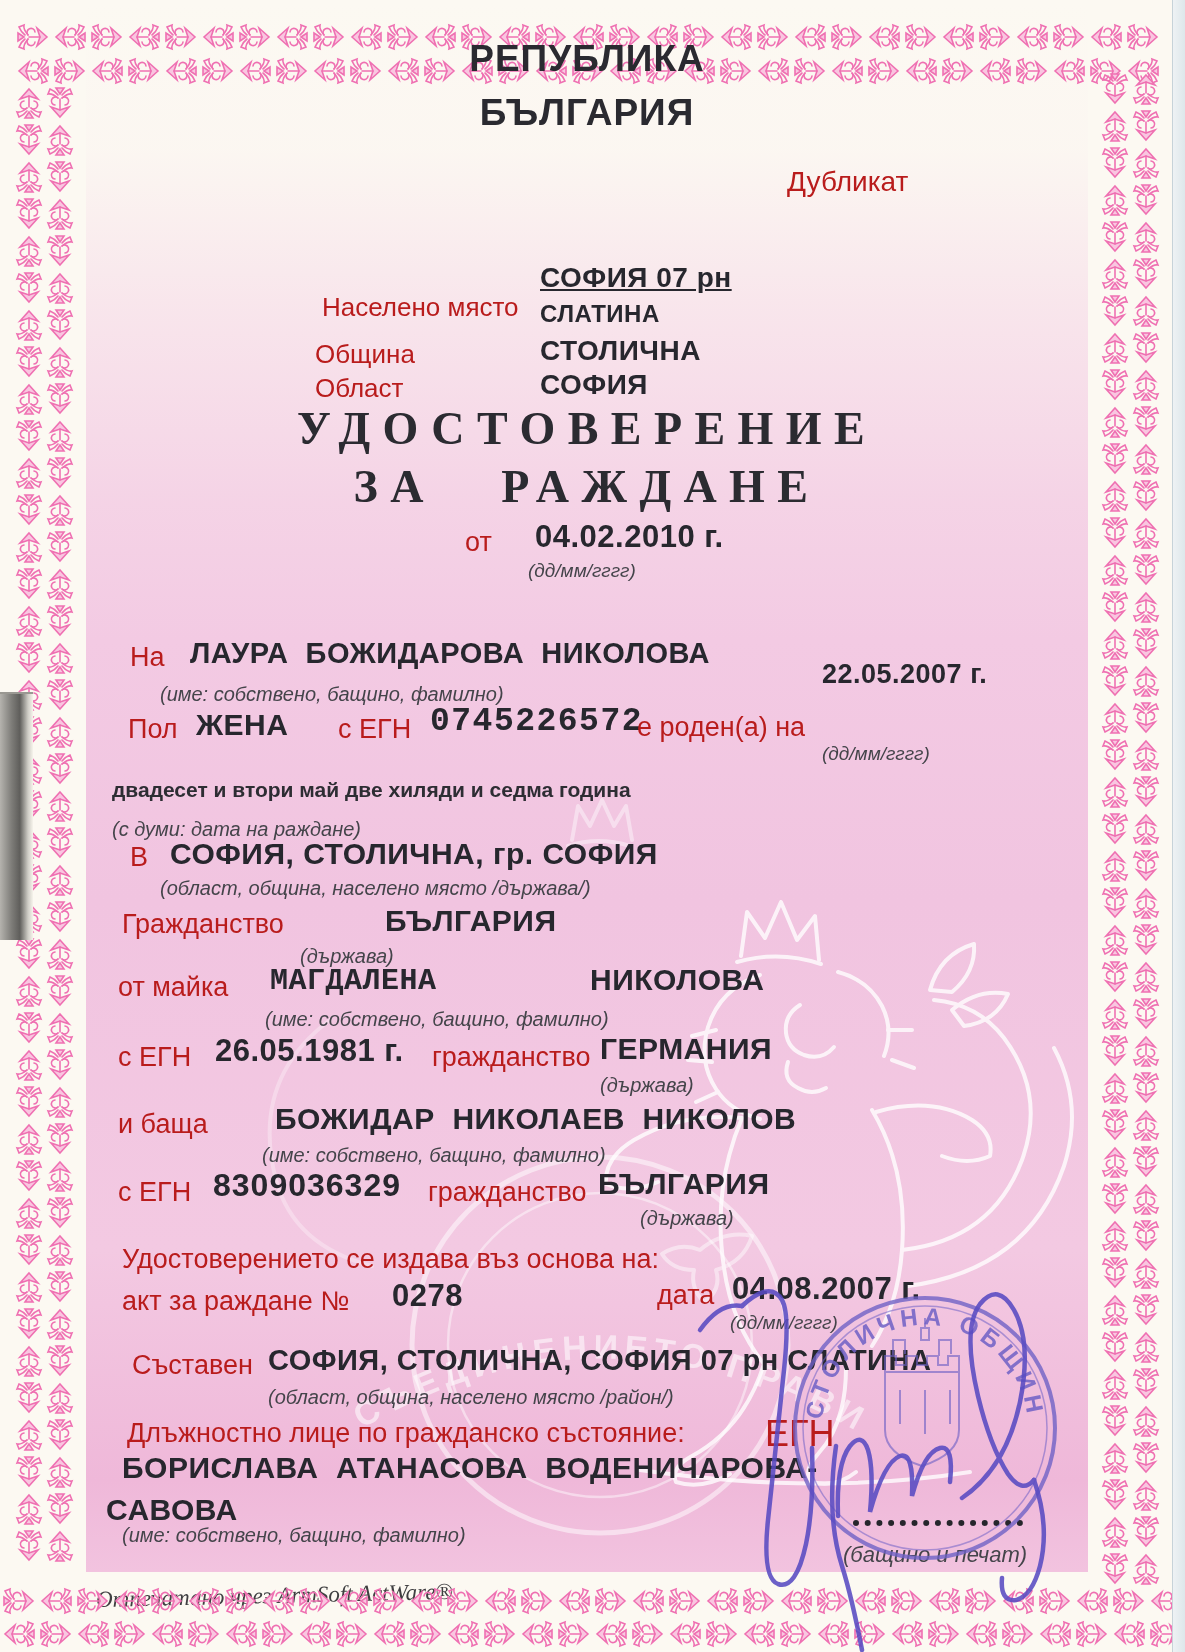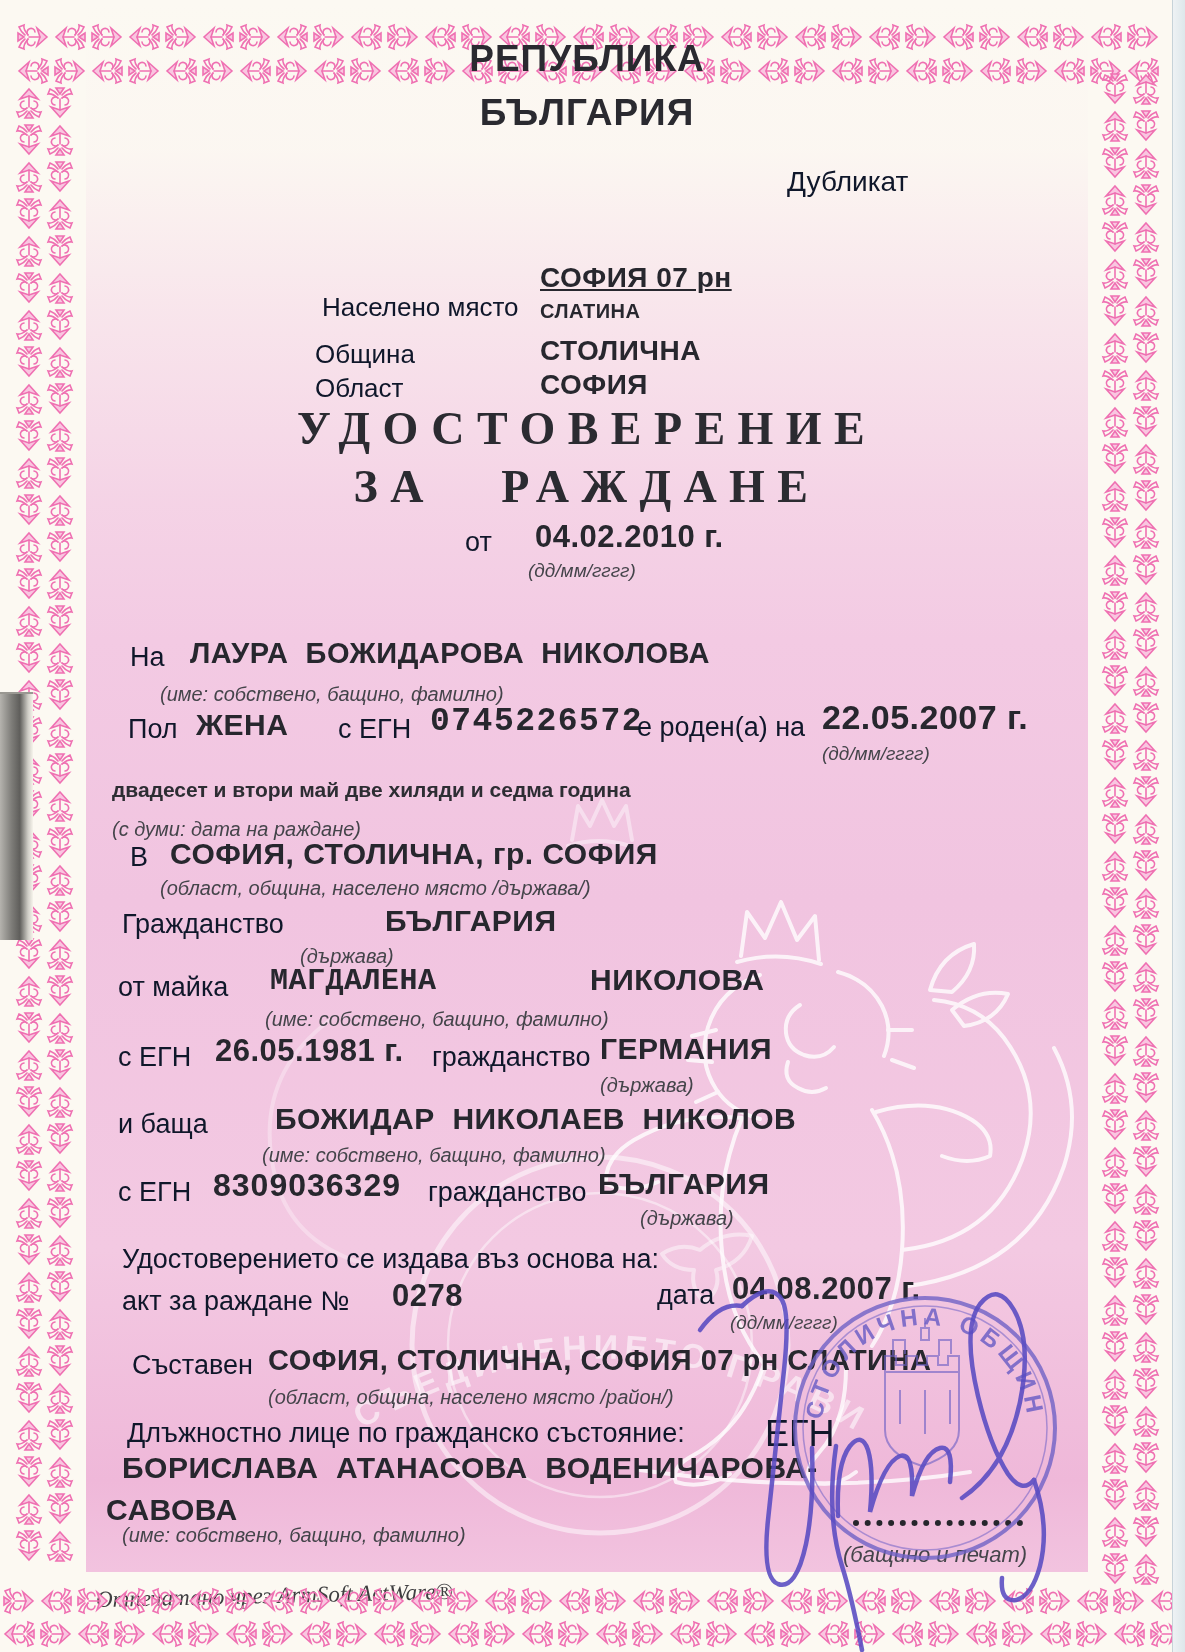--- a/index.html
+++ b/index.html
@@ -13,21 +13,21 @@
       #f3cae3 640px,
       #f1c4e0 900px,
       #f3c9e2 1250px,
       #efb8d9 1480px,
       #f2c3df 1572px);}
   svg.layer{position:absolute;left:0;top:0;pointer-events:none;}
   #wm{z-index:1;}
   #borders{z-index:2;}
   #stamp{z-index:4;}
   .t{position:absolute;line-height:1.05;white-space:pre;color:#2e2e34;z-index:3;}
-  .lbl{font-size:26px;color:#0f172a;}
+  .lbl{font-size:26px;color:#b91c1c;}
   .val{font-weight:bold;font-size:29px;color:#27272e;letter-spacing:.5px;}
   .big{font-size:31px;}
   .hint{font-style:italic;font-size:19px;color:#44444a;font-weight:normal;letter-spacing:0;}
   .h1{font-size:37px;font-weight:bold;letter-spacing:1px;width:600px;text-align:center;color:#2a2a30;}
   .title{font-family:"Liberation Serif","DejaVu Serif",serif;font-weight:bold;font-size:46px;letter-spacing:.27em;width:1002px;text-align:center;color:#2b2b31;}
   .title2{word-spacing:.9em;}
   .words{font-size:21px;font-weight:bold;color:#2d2d33;}
   .dotted{position:absolute;left:853px;top:1520px;width:170px;height:0;border-bottom:6px dotted #26262c;z-index:3;}
   .footer{position:absolute;left:96px;top:1583px;font-family:"Liberation Serif","DejaVu Serif",serif;font-style:italic;font-size:23px;color:#3f3f41;transform:rotate(-1.3deg);z-index:1;white-space:pre;}
   .scan-artifact{position:absolute;left:0;top:692px;width:33px;height:246px;z-index:5;
@@ -382,42 +382,42 @@
       <use href="#orn" transform="translate(1100 1586) scale(1 -1) rotate(0 15 17)"></use>
       <use href="#orn" transform="translate(1131 1552) scale(1 1) rotate(0 15 17)"></use>
     </svg>
 
   <div class="t h1" style="left:287px;top:40px;">РЕПУБЛИКА</div>
   <div class="t h1" style="left:287px;top:94px;">БЪЛГАРИЯ</div>
   <div class="t lbl" style="left:787px;top:167px;font-size:28px;">Дубликат</div>
 
   <div class="t lbl" style="left:322px;top:294px;">Населено място</div>
   <div class="t val" style="left:540px;top:263px;font-size:28px;text-decoration:underline;">СОФИЯ 07 рн</div>
-  <div class="t val" style="left:540px;top:301px;font-size:20px;">СЛАТИНА</div>
+  <div class="t val" style="left:540px;top:301px;font-size:24px;">СЛАТИНА</div>
   <div class="t lbl" style="left:315px;top:341px;">Община</div>
   <div class="t val" style="left:540px;top:336px;font-size:28px;">СТОЛИЧНА</div>
   <div class="t lbl" style="left:315px;top:375px;">Област</div>
   <div class="t val" style="left:540px;top:370px;font-size:28px;">СОФИЯ</div>
 
   <div class="t title" style="left:86px;top:405px;">УДОСТОВЕРЕНИЕ</div>
   <div class="t title title2" style="left:86px;top:463px;">ЗА РАЖДАНЕ</div>
   <div class="t lbl" style="left:465px;top:528px;font-size:27px;">от</div>
   <div class="t val big" style="left:535px;top:521px;">04.02.2010 г.</div>
   <div class="t hint" style="left:528px;top:561px;">(дд/мм/гггг)</div>
 
   <div class="t lbl" style="left:130px;top:643px;font-size:27px;">На</div>
   <div class="t val" style="left:190px;top:638px;">ЛАУРА  БОЖИДАРОВА  НИКОЛОВА</div>
   <div class="t hint" style="left:160px;top:684px;font-size:20px;">(име: собствено, бащино, фамилно)</div>
 
   <div class="t lbl" style="left:128px;top:715px;font-size:27px;">Пол</div>
   <div class="t val" style="left:196px;top:709px;font-size:30px;">ЖЕНА</div>
   <div class="t lbl" style="left:338px;top:715px;font-size:27px;">с ЕГН</div>
   <div class="t val" style="left:430px;top:705px;font-size:33px;letter-spacing:1.5px;font-family:Liberation Mono, monospace;">0745226572</div>
   <div class="t lbl" style="left:637px;top:713px;font-size:27px;">е роден(а) на</div>
-  <div class="t val" style="left:822px;top:700px;font-size:34px;">22.05.2007 г.</div>
+  <div class="t val" style="left:822px;top:660px;font-size:27px;">22.05.2007 г.</div>
   <div class="t hint" style="left:822px;top:744px;">(дд/мм/гггг)</div>
 
   <div class="t words" style="left:112px;top:779px;">двадесет и втори май две хиляди и седма година</div>
   <div class="t hint" style="left:112px;top:812px;font-size:20px;margin-top:7px;">(с думи: дата на раждане)</div>
 
   <div class="t lbl" style="left:130px;top:843px;font-size:27px;">В</div>
   <div class="t val" style="left:170px;top:838px;font-size:30px;">СОФИЯ, СТОЛИЧНА, гр. СОФИЯ</div>
   <div class="t hint" style="left:160px;top:878px;font-size:20px;">(област, община, населено място /държава/)</div>
 
   <div class="t lbl" style="left:122px;top:910px;font-size:27px;">Гражданство</div>

